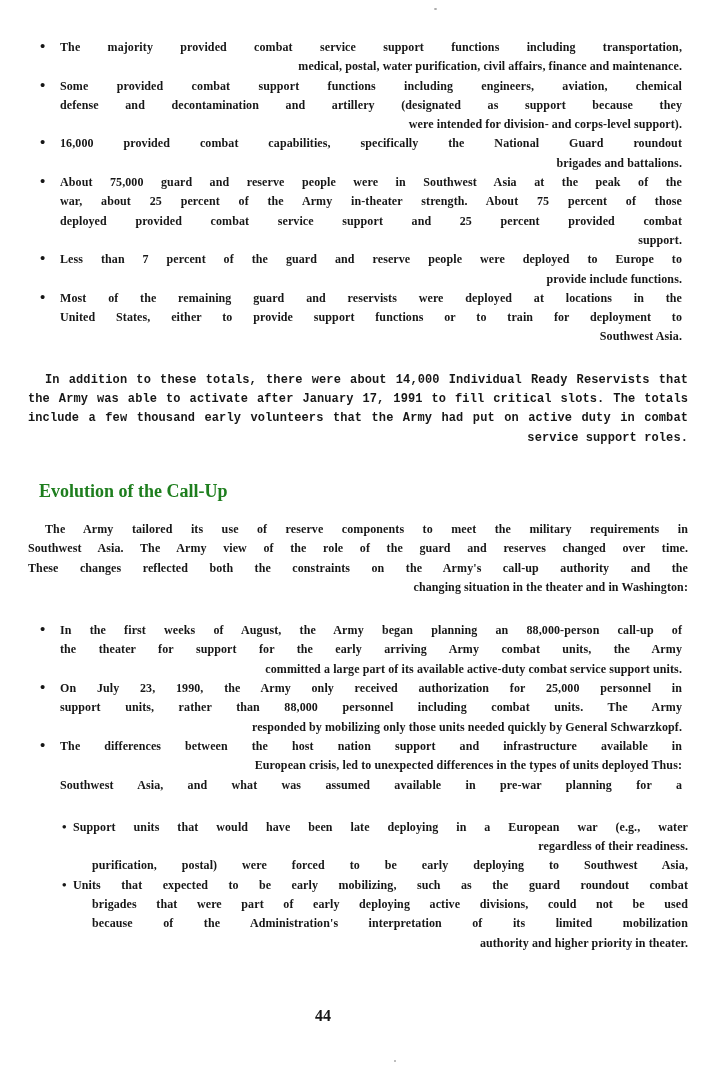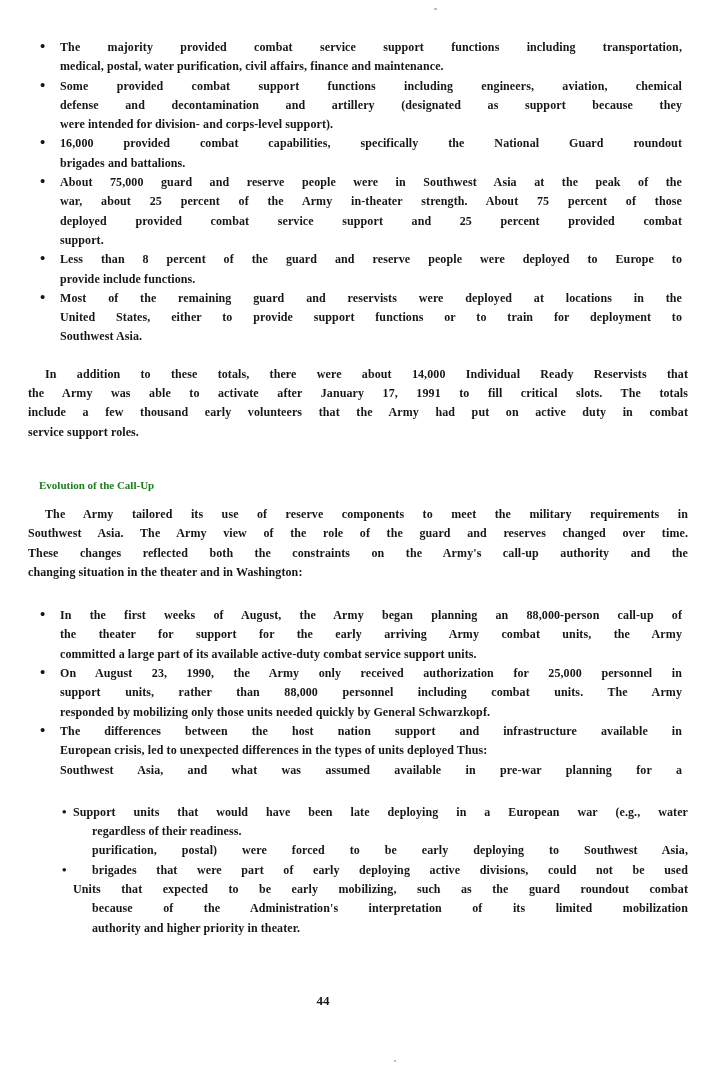--- a/index.html
+++ b/index.html
@@ -20,21 +20,21 @@
   }
   .line {
     height: 19.3px;
     line-height: 19.3px;
     font-size: 12px;
     letter-spacing: 0.1px;
     white-space: normal;
   }
   
   .jl   { text-align: justify; text-align-last: justify; }
-  .last { text-align: left; }
+  .last { text-align: right; }
 
   
   .bullet-list { margin-left: 40px; width: 642px; }
   .bullet-item { position: relative; padding-left: 20px; box-sizing: border-box; }
   .bullet-item .marker {
     position: absolute; left: 0; top: -1px;
     font-size: 15px; line-height: 19.3px;
   }
 
   
@@ -45,33 +45,33 @@
     font-size: 13px; line-height: 19.3px;
   }
   .sub-bullet-item .wrap { padding-left: 19px; }
 
   
   .para { margin-left: 28px; width: 660px; }
   .para .line { box-sizing: border-box; }
   .para .indent { padding-left: 17px; }
 
   .heading {
-    margin: 33px 0 9px 39px;
-    font-size: 11px;
+    margin: 33px 0 18px 39px;
+    font-size: 18px;
     line-height: 21px;
     height: 21px;
     font-weight: bold;
   }
-  #para-a { margin-top: 18px; }
+  #para-a { margin-top: 24px; font-family: Liberation Mono, monospace; }
   #list-b { margin-top: 24px; }
   .page-number {
     margin-top: 53px;
     width: 646px;
     text-align: center;
-    font-size: 13px;
+    font-size: 16px;
     line-height: 19px;
     height: 19px;
   }
   .speck { position: absolute; background: #a9a9a9; border-radius: 50%; }
 </style>
 </head>
 <body>
 
 <div class="page" style="background: rgb(255, 255, 255); color: rgb(23, 23, 23);">
   <div class="speck" style="left:434px; top:8px; width:3px; height:2px;"></div>
@@ -95,21 +95,21 @@
       </div>
       <div class="bullet-item">
         <span class="marker">•</span>
         <div class="line jl">About 75,000 guard and reserve people were in Southwest Asia at the peak of the</div>
         <div class="line jl">war, about 25 percent of the Army in-theater strength. About 75 percent of those</div>
         <div class="line jl">deployed provided combat service support and 25 percent provided combat</div>
         <div class="line last">support.</div>
       </div>
       <div class="bullet-item">
         <span class="marker">•</span>
-        <div class="line jl">Less than 8 percent of the guard and reserve people were deployed to Europe to</div>
+        <div class="line jl">Less than 7 percent of the guard and reserve people were deployed to Europe to</div>
         <div class="line last">provide include functions.</div>
       </div>
       <div class="bullet-item">
         <span class="marker">•</span>
         <div class="line jl">Most of the remaining guard and reservists were deployed at locations in the</div>
         <div class="line jl">United States, either to provide support functions or to train for deployment to</div>
         <div class="line last">Southwest Asia.</div>
       </div>
     </div>
 
@@ -131,43 +131,43 @@
 
   <div class="bullet-list" id="list-b">
       <div class="bullet-item">
         <span class="marker">•</span>
         <div class="line jl">In the first weeks of August, the Army began planning an 88,000-person call-up of</div>
         <div class="line jl">the theater for support for the early arriving Army combat units, the Army</div>
         <div class="line last">committed a large part of its available active-duty combat service support units.</div>
       </div>
       <div class="bullet-item">
         <span class="marker">•</span>
-        <div class="line jl">On August 23, 1990, the Army only received authorization for 25,000 personnel in</div>
+        <div class="line jl">On July 23, 1990, the Army only received authorization for 25,000 personnel in</div>
         <div class="line jl">support units, rather than 88,000 personnel including combat units. The Army</div>
         <div class="line last">responded by mobilizing only those units needed quickly by General Schwarzkopf.</div>
       </div>
       <div class="bullet-item">
         <span class="marker">•</span>
         <div class="line jl">The differences between the host nation support and infrastructure available in</div>
         <div class="line last">European crisis, led to unexpected differences in the types of units deployed Thus:</div>
         <div class="line jl">Southwest Asia, and what was assumed available in pre-war planning for a</div>
       </div>
     </div>
 
   <div class="sub-bullet-list" id="sub-list">
       <div class="sub-bullet-item">
         <span class="marker">•</span>
         <div class="line jl">Support units that would have been late deploying in a European war (e.g., water</div>
         <div class="line last wrap">regardless of their readiness.</div>
         <div class="line jl wrap">purification, postal) were forced to be early deploying to Southwest Asia,</div>
       </div>
       <div class="sub-bullet-item">
         <span class="marker">•</span>
+        <div class="line jl">Units that expected to be early mobilizing, such as the guard roundout combat</div>
         <div class="line jl wrap">brigades that were part of early deploying active divisions, could not be used</div>
-        <div class="line jl">Units that expected to be early mobilizing, such as the guard roundout combat</div>
         <div class="line jl wrap">because of the Administration's interpretation of its limited mobilization</div>
         <div class="line last wrap">authority and higher priority in theater.</div>
       </div>
     </div>
 
   <div class="page-number">44</div>
 
   <div class="speck" style="left:394px; top:1060px; width:2px; height:2px;"></div>
 </div>
 

